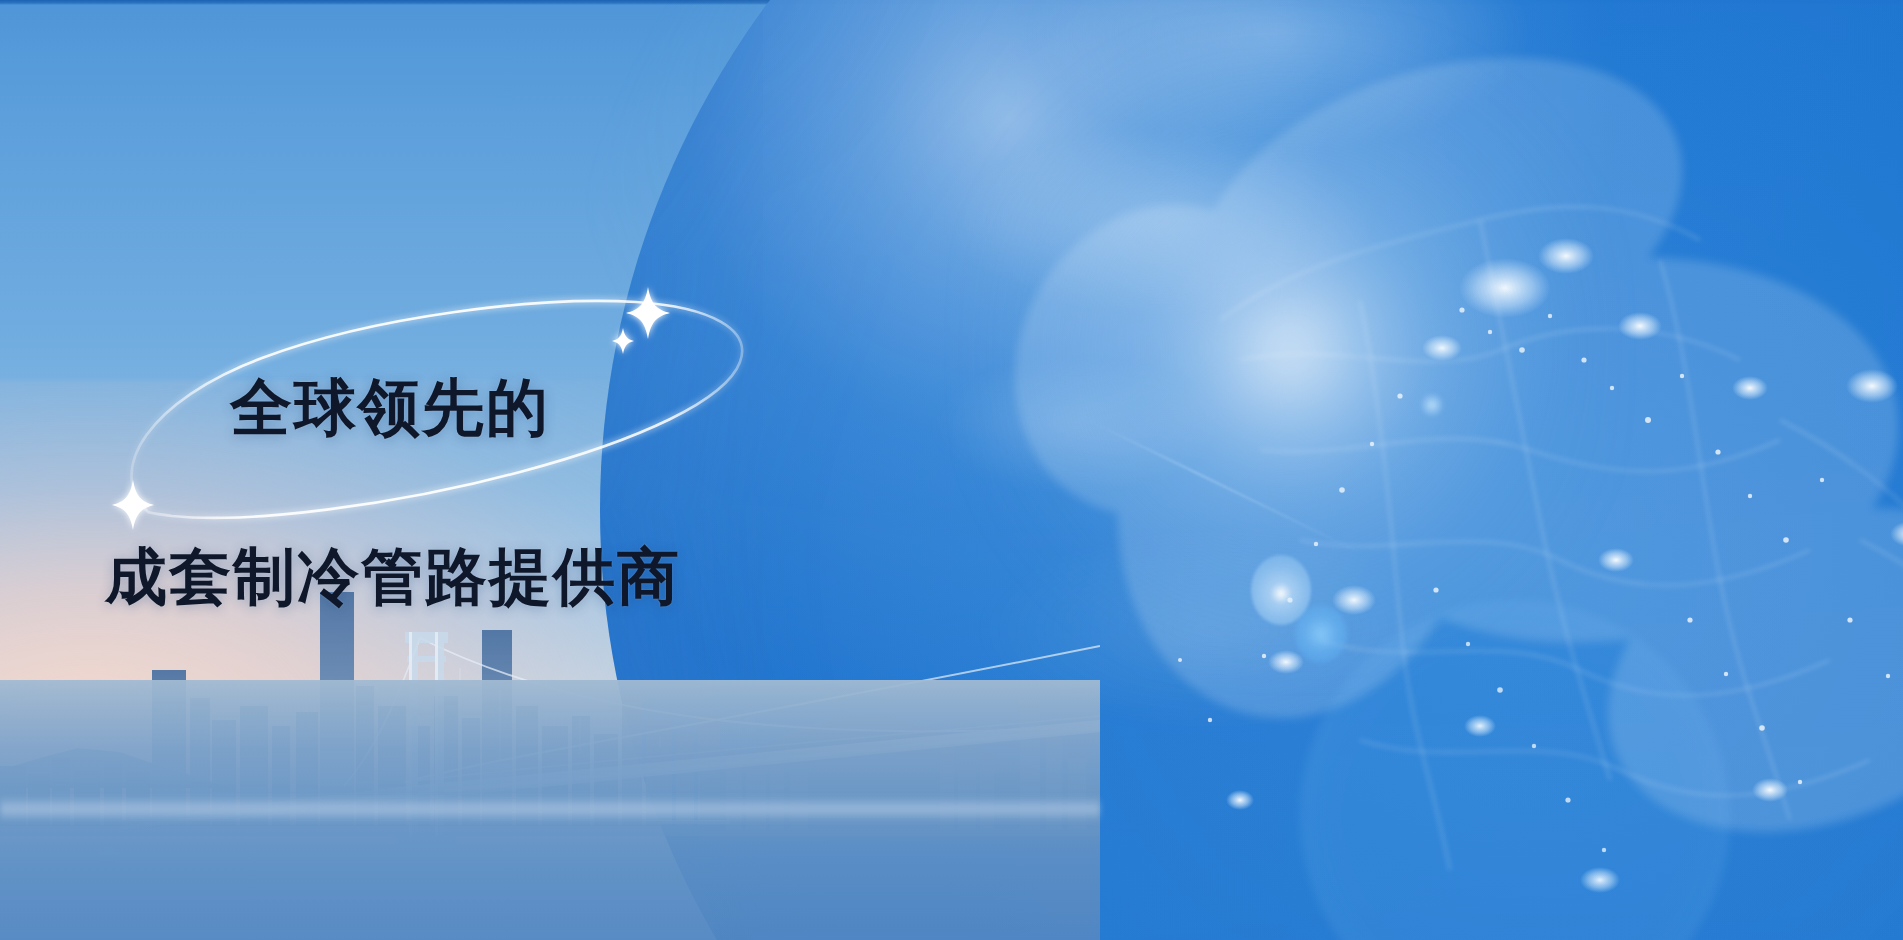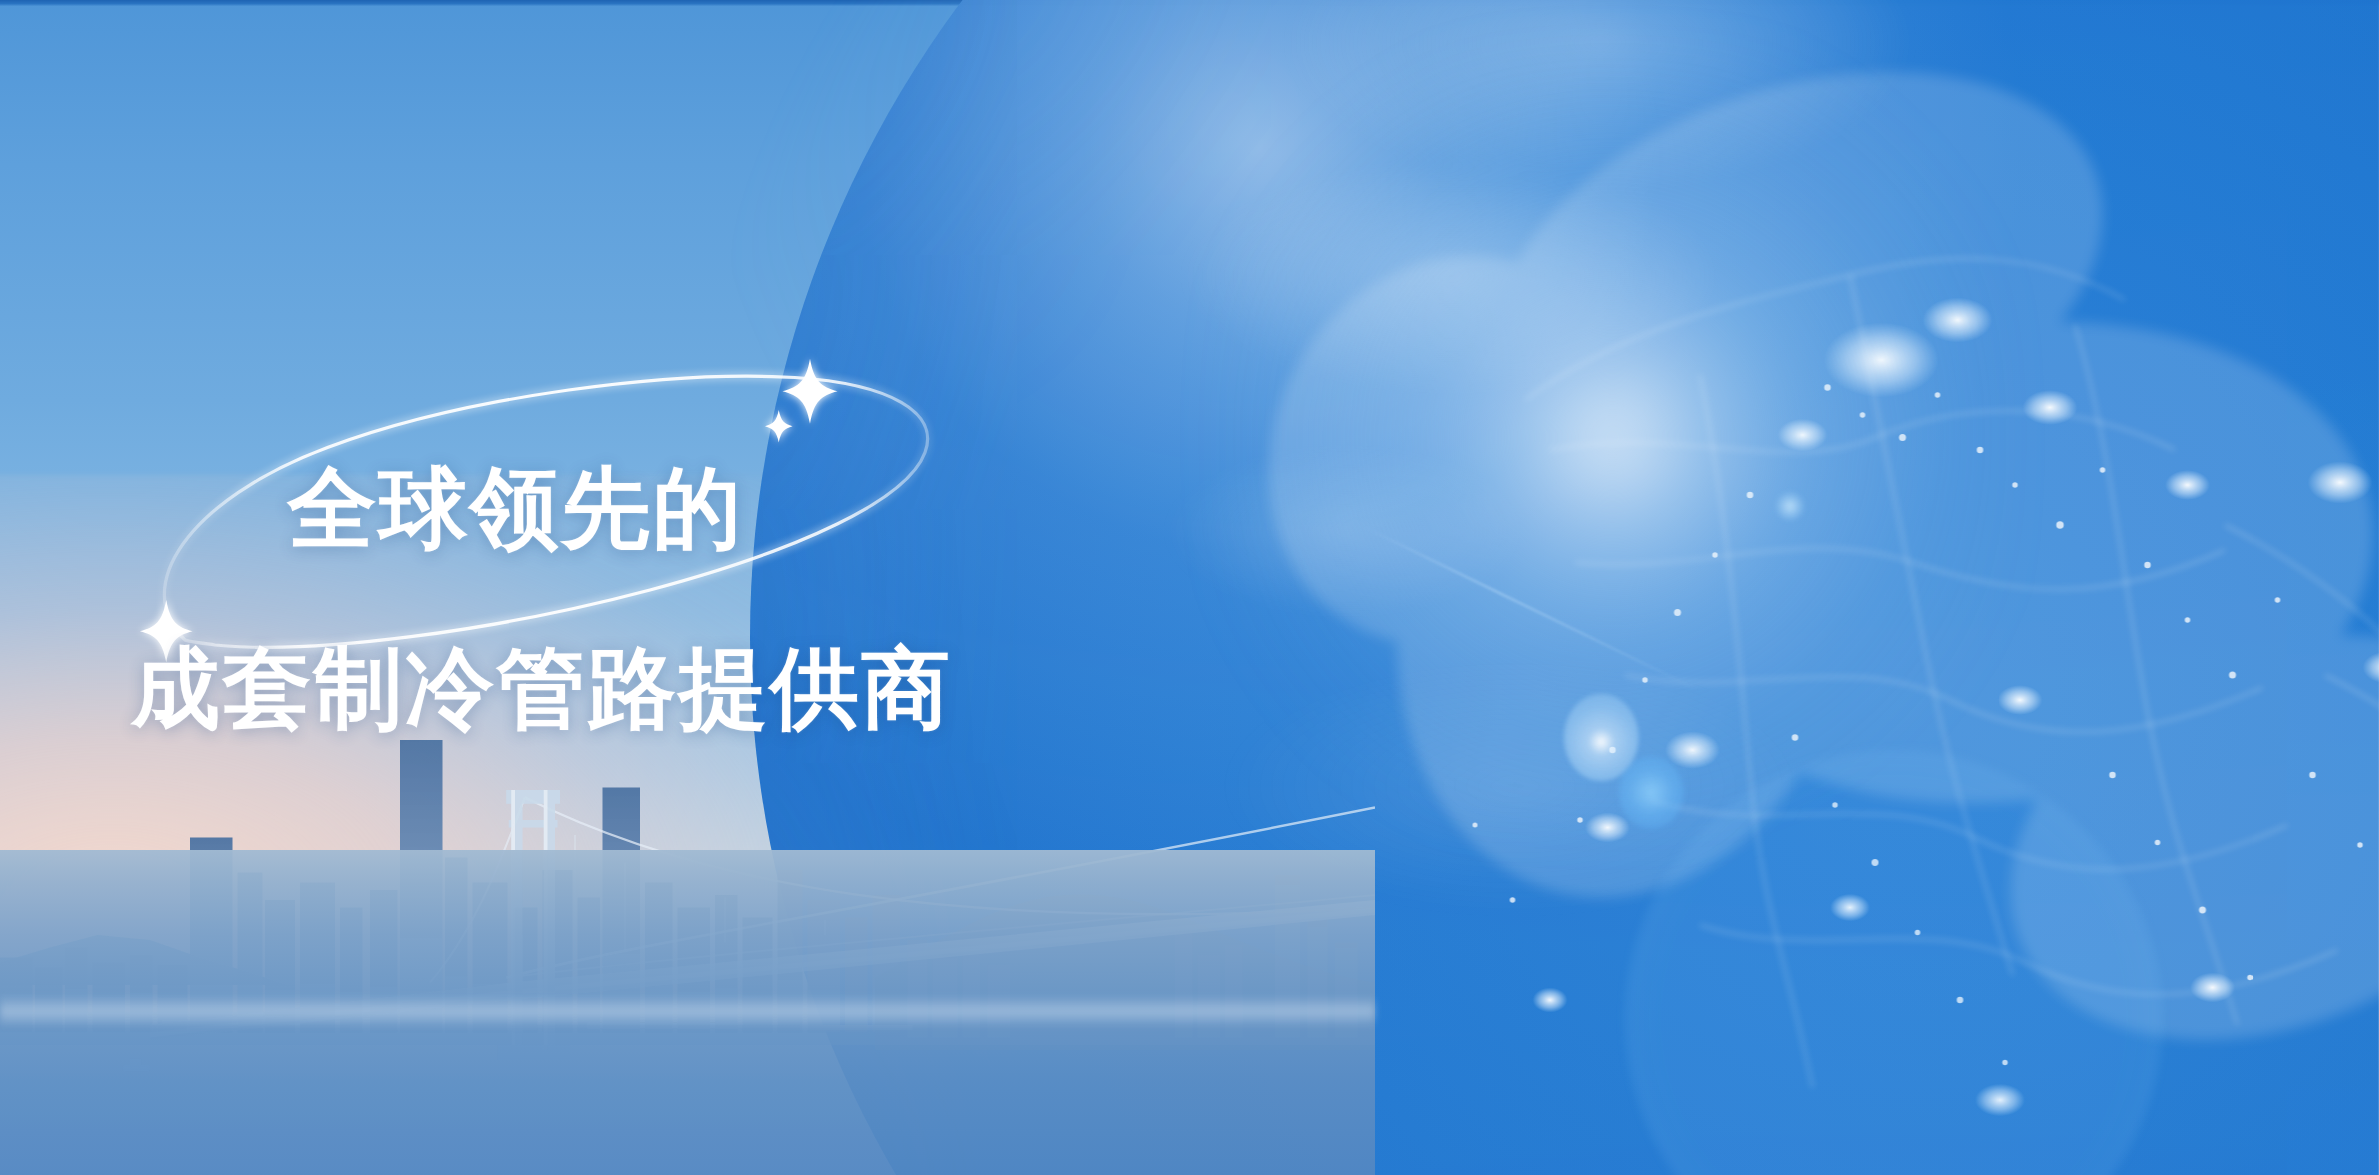--- a/index.html
+++ b/index.html
@@ -193,30 +193,30 @@
   }
 
   
   .orbit { position:absolute; left:0; top:0; width:1903px; height:940px; pointer-events:none; }
 
   
   .headline {
     position:absolute;
     left:105px; top:300px;
     width:720px;
-    color:#ffffff;
+    color:#0f172a;
     font-weight:700;
-    font-size:71px;
+    font-size:62px;
     line-height:72px;
     letter-spacing:2px;
     text-shadow:0 2px 12px rgba(28,70,130,0.30), 0 0 2px rgba(255,255,255,0.25);
     white-space:pre-line;
   }
   .headline .l1 { display:block; padding-left:125px; }
-  .headline .l2 { display:block; padding-left:0px; }
+  .headline .l2 { display:block; padding-left:0px;margin-top:25px; }
 </style>
 </head>
 <body>
 
 <div class="hero">
 
   <div class="sky"></div>
   <div class="warm-glow"></div>
   <div class="top-band"></div>
 

